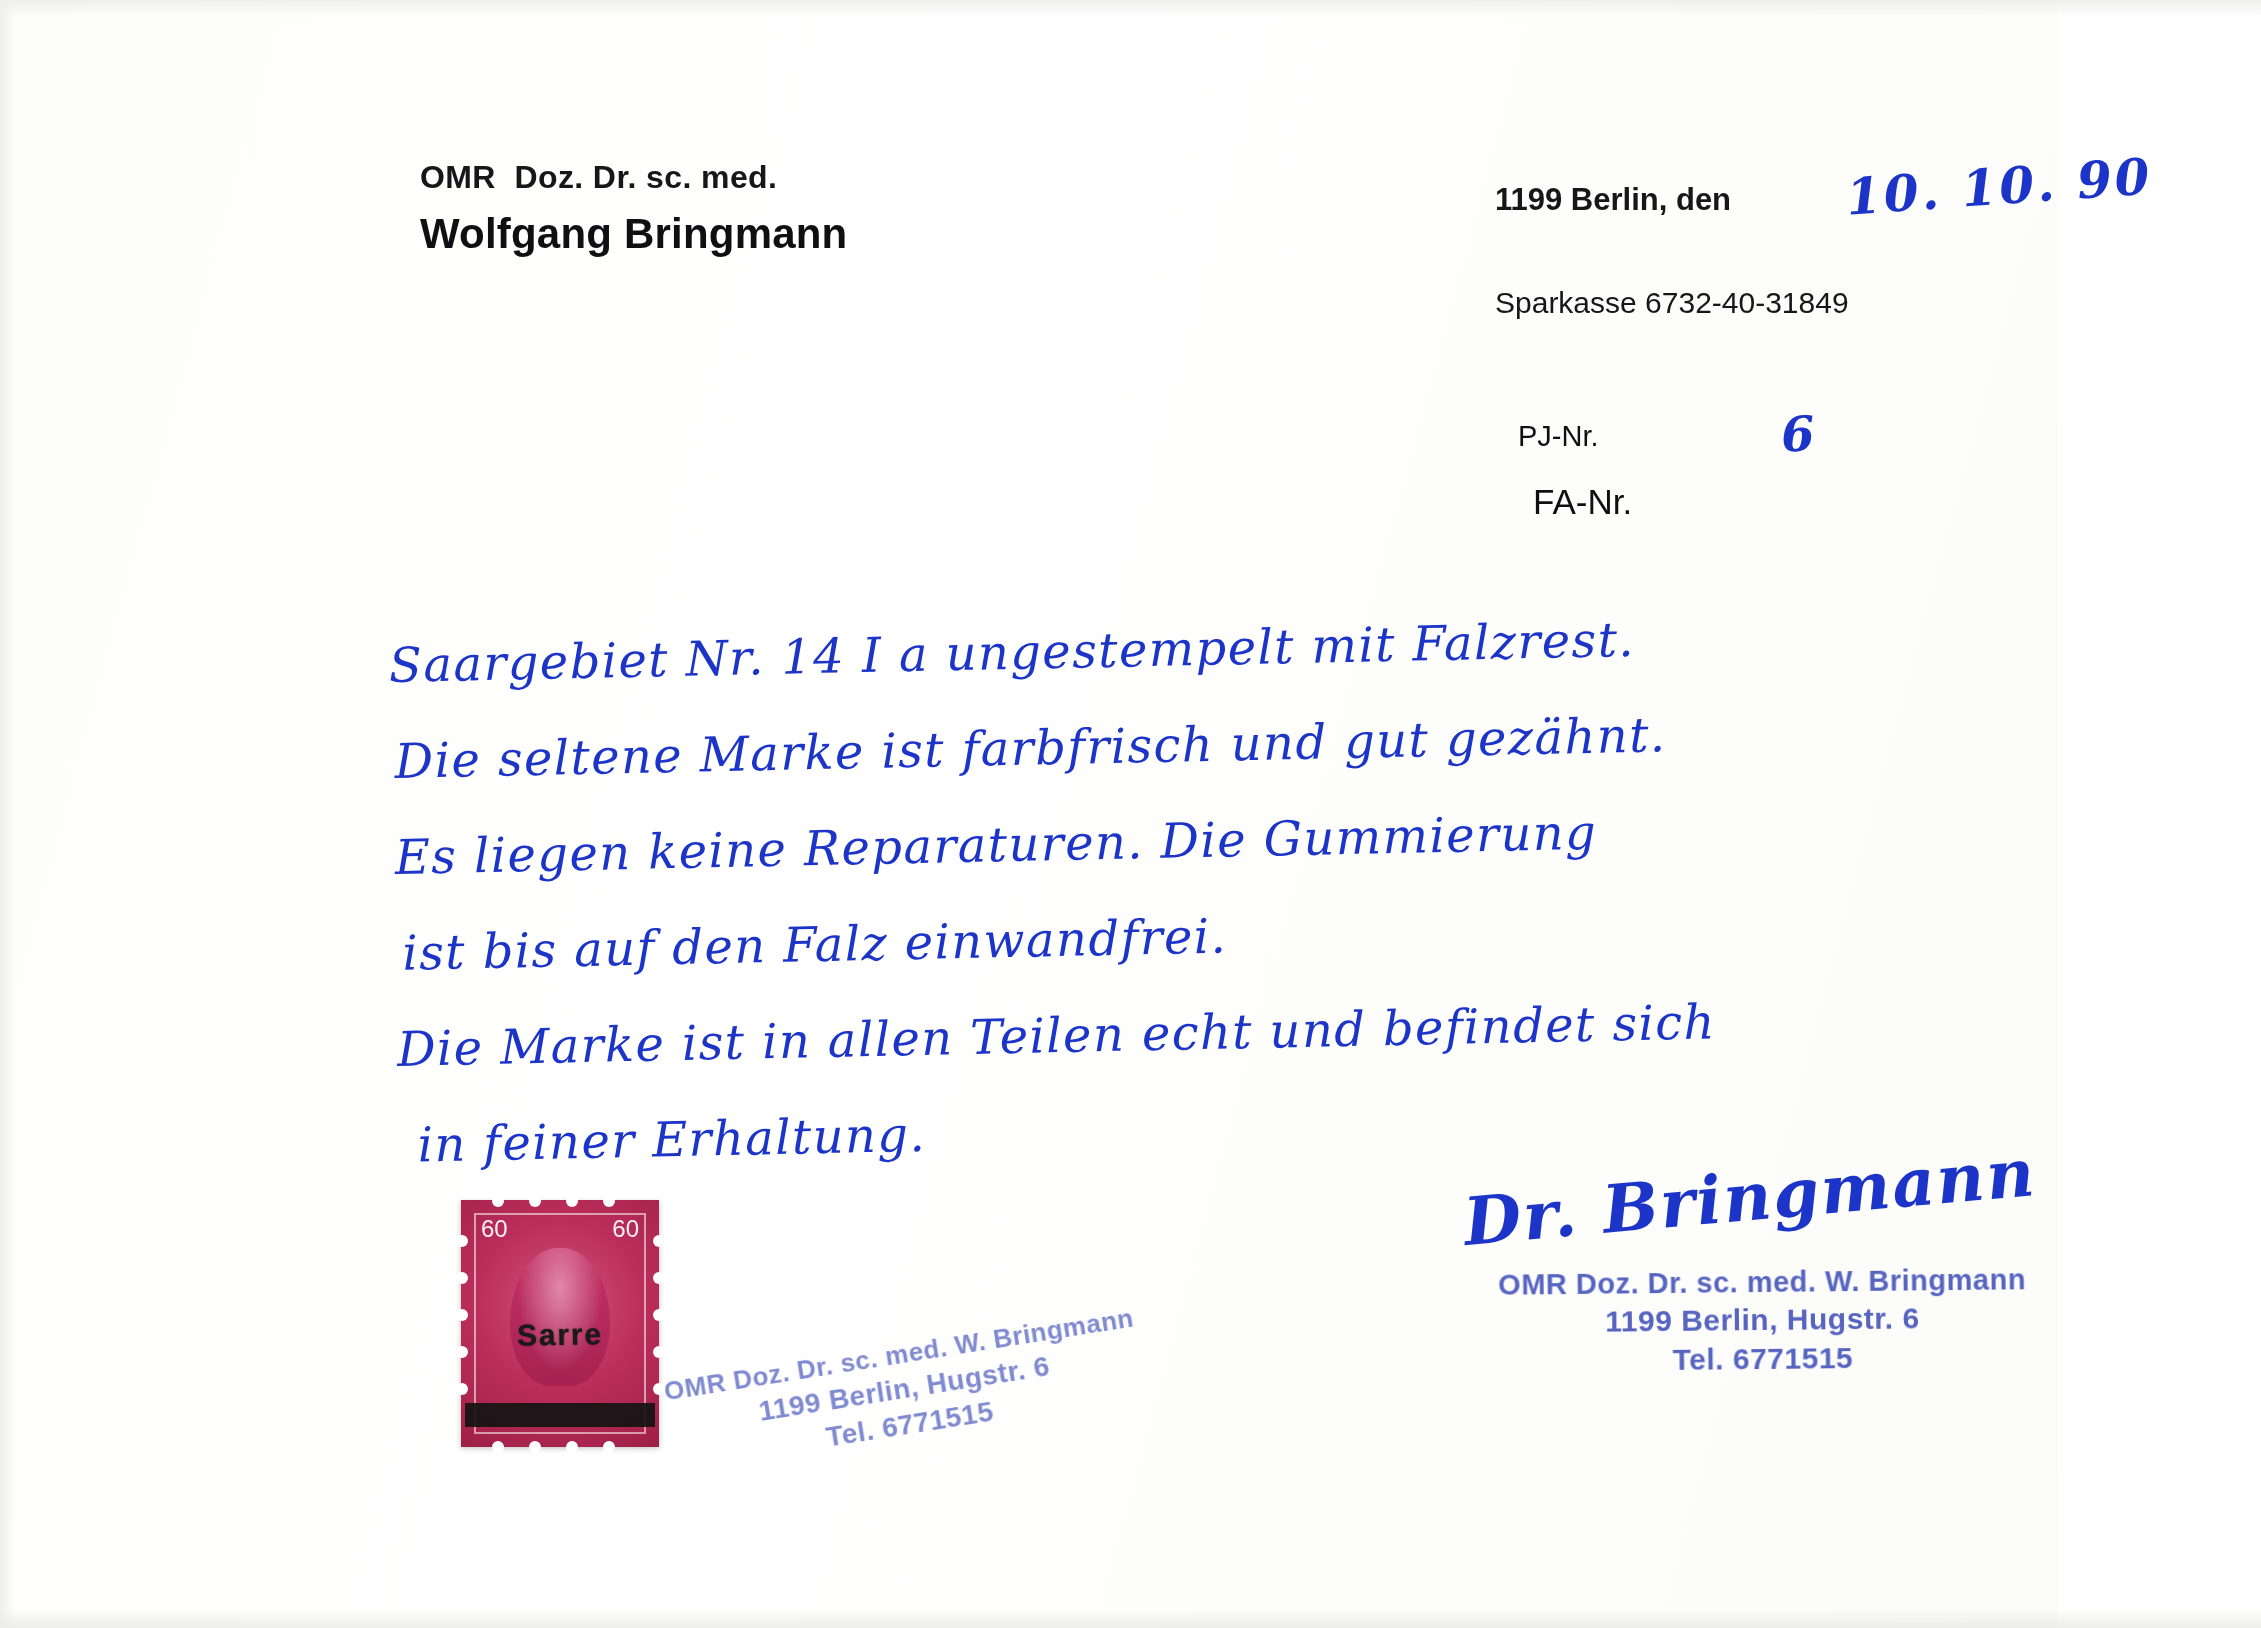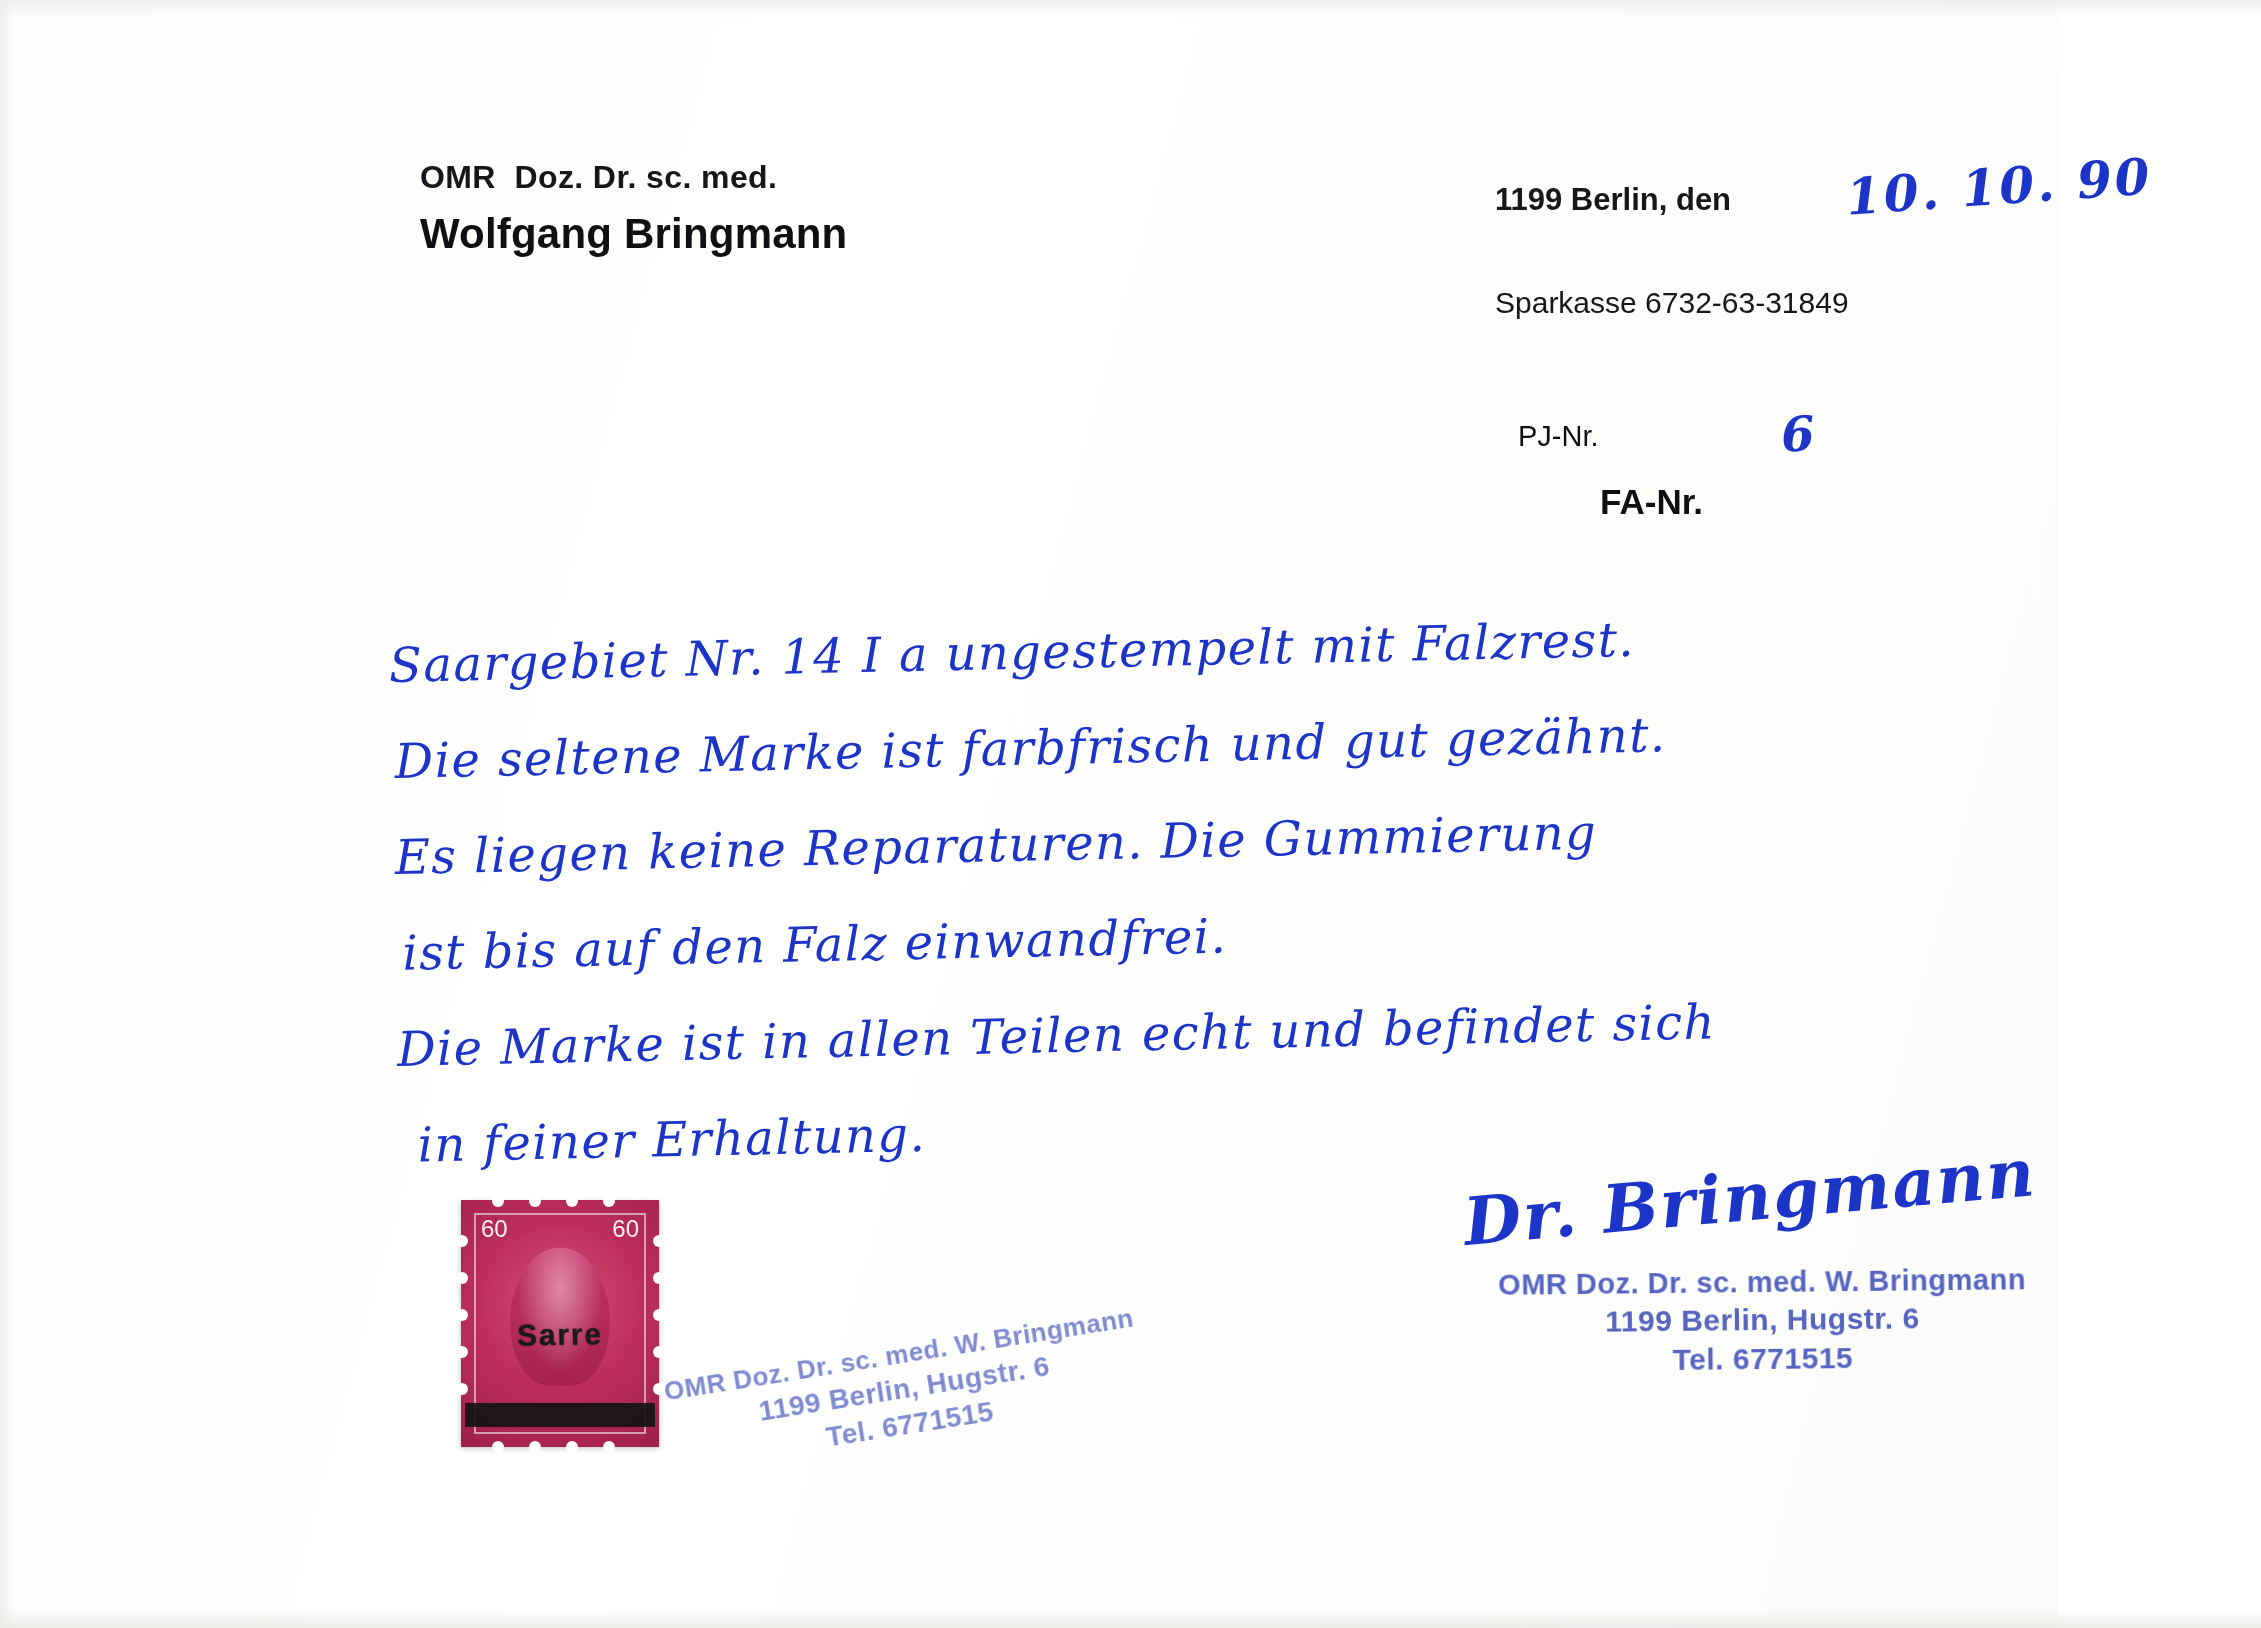--- a/index.html
+++ b/index.html
@@ -85,23 +85,23 @@
   .pj-label {
     position: absolute;
     left: 1518px; top: 420px;
     font-size: 29px;
     font-weight: normal;
     color: #101013;
     white-space: pre;
   }
   .fa-label {
     position: absolute;
-    left: 1600px; top: 482px;
+    left: 1533px; top: 482px;
     font-size: 35px;
-    font-weight: bold;
+    font-weight: normal;
     color: #101013;
     white-space: pre;
   }
 
   
   .hand {
     color: #1c35c8;
     font-family: "DejaVu Serif", serif;
     font-style: italic;
   }
@@ -254,21 +254,21 @@
 
 <div class="sheet">
 
   <div class="paper-edge-top"></div>
   <div class="paper-edge-left"></div>
   <div class="paper-edge-bottom"></div>
 
   <div class="hdr-role">OMR  Doz. Dr. sc. med.</div>
   <div class="hdr-name">Wolfgang Bringmann</div>
   <div class="hdr-city">1199 Berlin, den</div>
-  <div class="hdr-bank">Sparkasse 6732-63-31849</div>
+  <div class="hdr-bank">Sparkasse 6732-40-31849</div>
 
 
   <div class="pj-label">PJ-Nr.</div>
   <div class="fa-label">FA-Nr.</div>
 
   <div class="hand hand-date">10. 10. 90</div>
   <div class="hand hand-pj">6</div>
 
   <div class="hand hand-body">
     <span class="ln">Saargebiet Nr. 14 I a ungestempelt mit Falzrest.</span>

